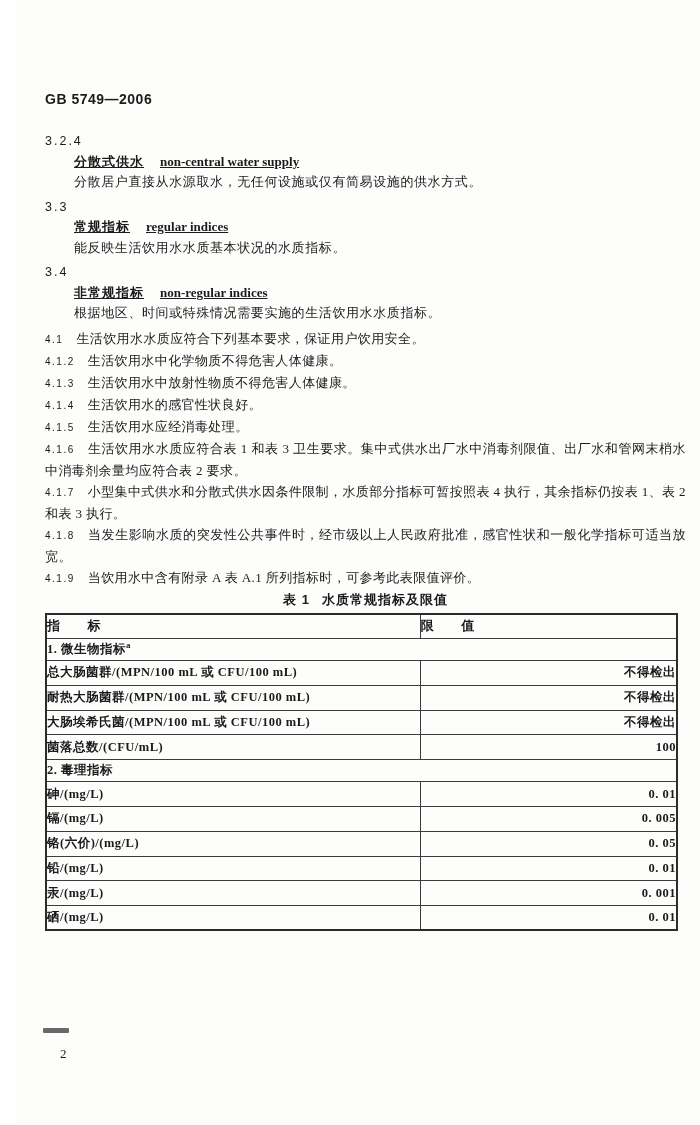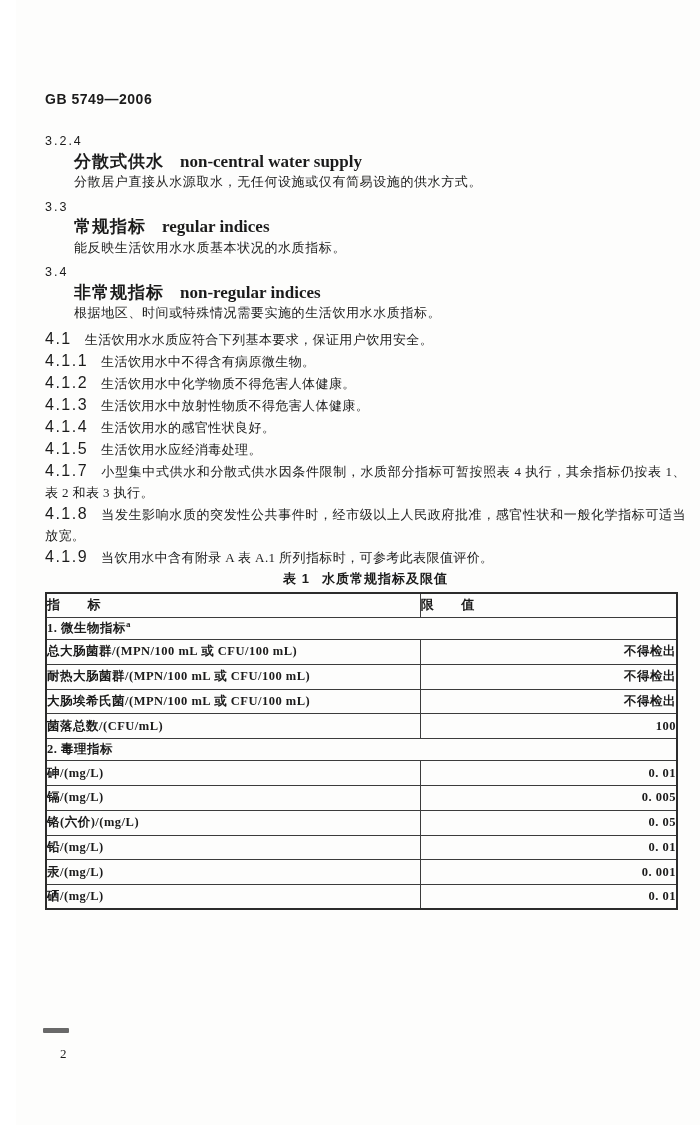--- a/index.html
+++ b/index.html
@@ -17,36 +17,36 @@
     font-weight:bold;font-size:14px;line-height:17px;letter-spacing:.5px;
     margin-bottom:23px;
   }
 
   
   .term-block{margin-bottom:4px;}
   .term-num{
     font-family:"Liberation Sans","DejaVu Sans",sans-serif;
     font-size:12.5px;line-height:20.5px;letter-spacing:2px;
   }
-  .term-line{padding-left:29px;line-height:20.5px;font-size:17px;font-weight:bold;}
+  .term-line{padding-left:29px;line-height:20.5px;font-size:13px;font-weight:bold;text-decoration:underline;}
   .term-zh{font-family:"Liberation Sans","DejaVu Sans",sans-serif;letter-spacing:1px;}
   .term-en{font-family:"Liberation Serif","DejaVu Serif",serif;margin-left:16px;}
   .term-def{padding-left:29px;line-height:20.5px;font-size:13px;letter-spacing:.6px;}
 
   .section-heading{
     margin:7px 0 13px 0;
     font-family:"Liberation Sans","DejaVu Sans",sans-serif;
     font-weight:bold;font-size:13.5px;line-height:18px;letter-spacing:1px;
   }
   .section-heading .sec-num{margin-right:14px;letter-spacing:2px;}
 
   .item{font-size:13px;line-height:21px;letter-spacing:.4px;text-align:justify;margin:0;}
   .item .item-num{
     font-family:"Liberation Sans","DejaVu Sans",sans-serif;
-    font-size:16px;letter-spacing:1.5px;margin-right:13px;white-space:nowrap;
+    font-size:10px;letter-spacing:1.5px;margin-right:13px;white-space:nowrap;
   }
 
   .table-title{
     margin-top:3px;margin-bottom:5px;text-align:center;
     font-family:"Liberation Sans","DejaVu Sans",sans-serif;
     font-weight:bold;font-size:13px;line-height:16px;letter-spacing:1px;
   }
   .table-title .tt-num{margin-right:12px;}
 
   table.std{
@@ -113,40 +113,40 @@
     <div class="term-def">根据地区、时间或特殊情况需要实施的生活饮用水水质指标。</div>
   </div>
 </div>
 
 
     <div id="items-host">
   <p class="item">
     <span class="item-num">4.1</span><span>生活饮用水水质应符合下列基本要求，保证用户饮用安全。</span>
   </p>
 
-  <p class="item">
-    <span class="item-num">4.1.1</span><span>生活饮用水中不得含有病原微生物。</span>
-  </p>
 
   <p class="item">
     <span class="item-num">4.1.2</span><span>生活饮用水中化学物质不得危害人体健康。</span>
   </p>
 
   <p class="item">
     <span class="item-num">4.1.3</span><span>生活饮用水中放射性物质不得危害人体健康。</span>
   </p>
 
   <p class="item">
     <span class="item-num">4.1.4</span><span>生活饮用水的感官性状良好。</span>
   </p>
 
   <p class="item">
     <span class="item-num">4.1.5</span><span>生活饮用水应经消毒处理。</span>
   </p>
 
+  <p class="item">
+    <span class="item-num">4.1.6</span><span>生活饮用水水质应符合表 1 和表 3 卫生要求。集中式供水出厂水中消毒剂限值、出厂水和管网末梢水中消毒剂余量均应符合表 2 要求。</span>
+  </p>
 
   <p class="item">
     <span class="item-num">4.1.7</span><span>小型集中式供水和分散式供水因条件限制，水质部分指标可暂按照表 4 执行，其余指标仍按表 1、表 2 和表 3 执行。</span>
   </p>
 
   <p class="item">
     <span class="item-num">4.1.8</span><span>当发生影响水质的突发性公共事件时，经市级以上人民政府批准，感官性状和一般化学指标可适当放宽。</span>
   </p>
 
   <p class="item">

